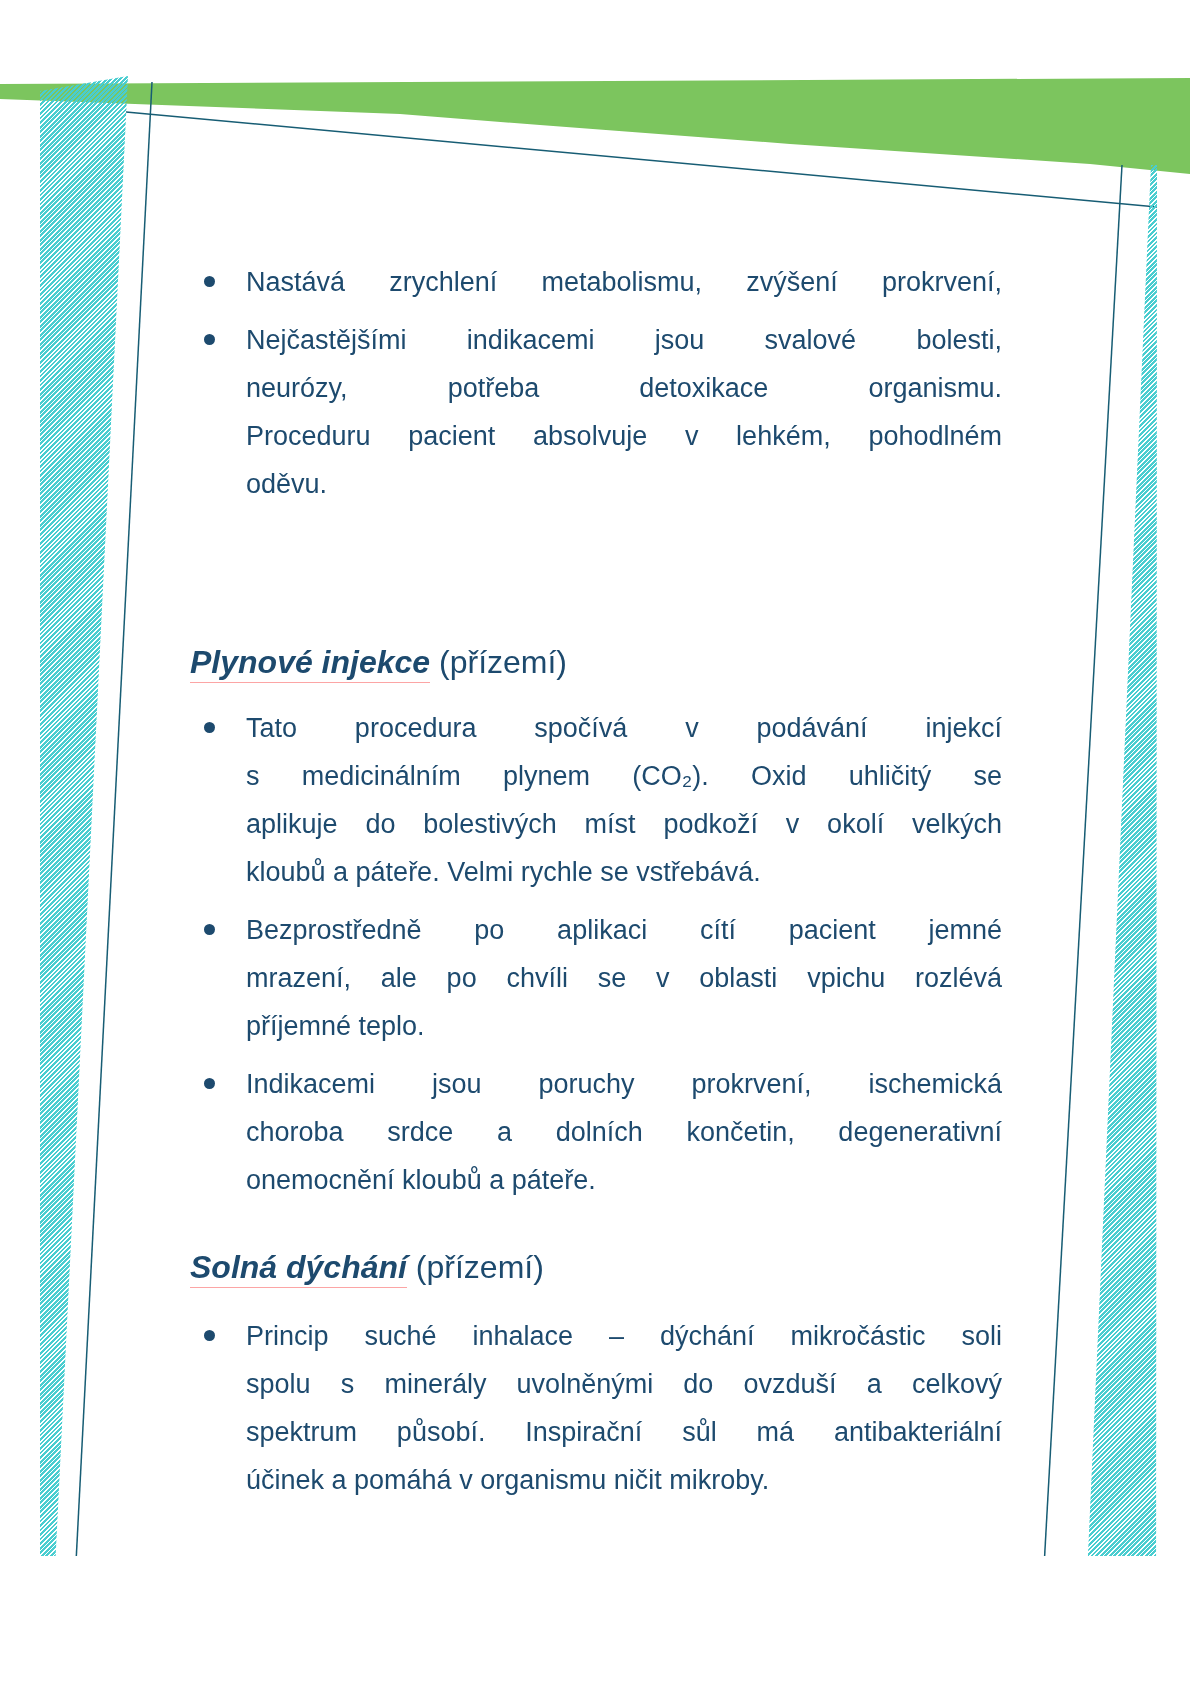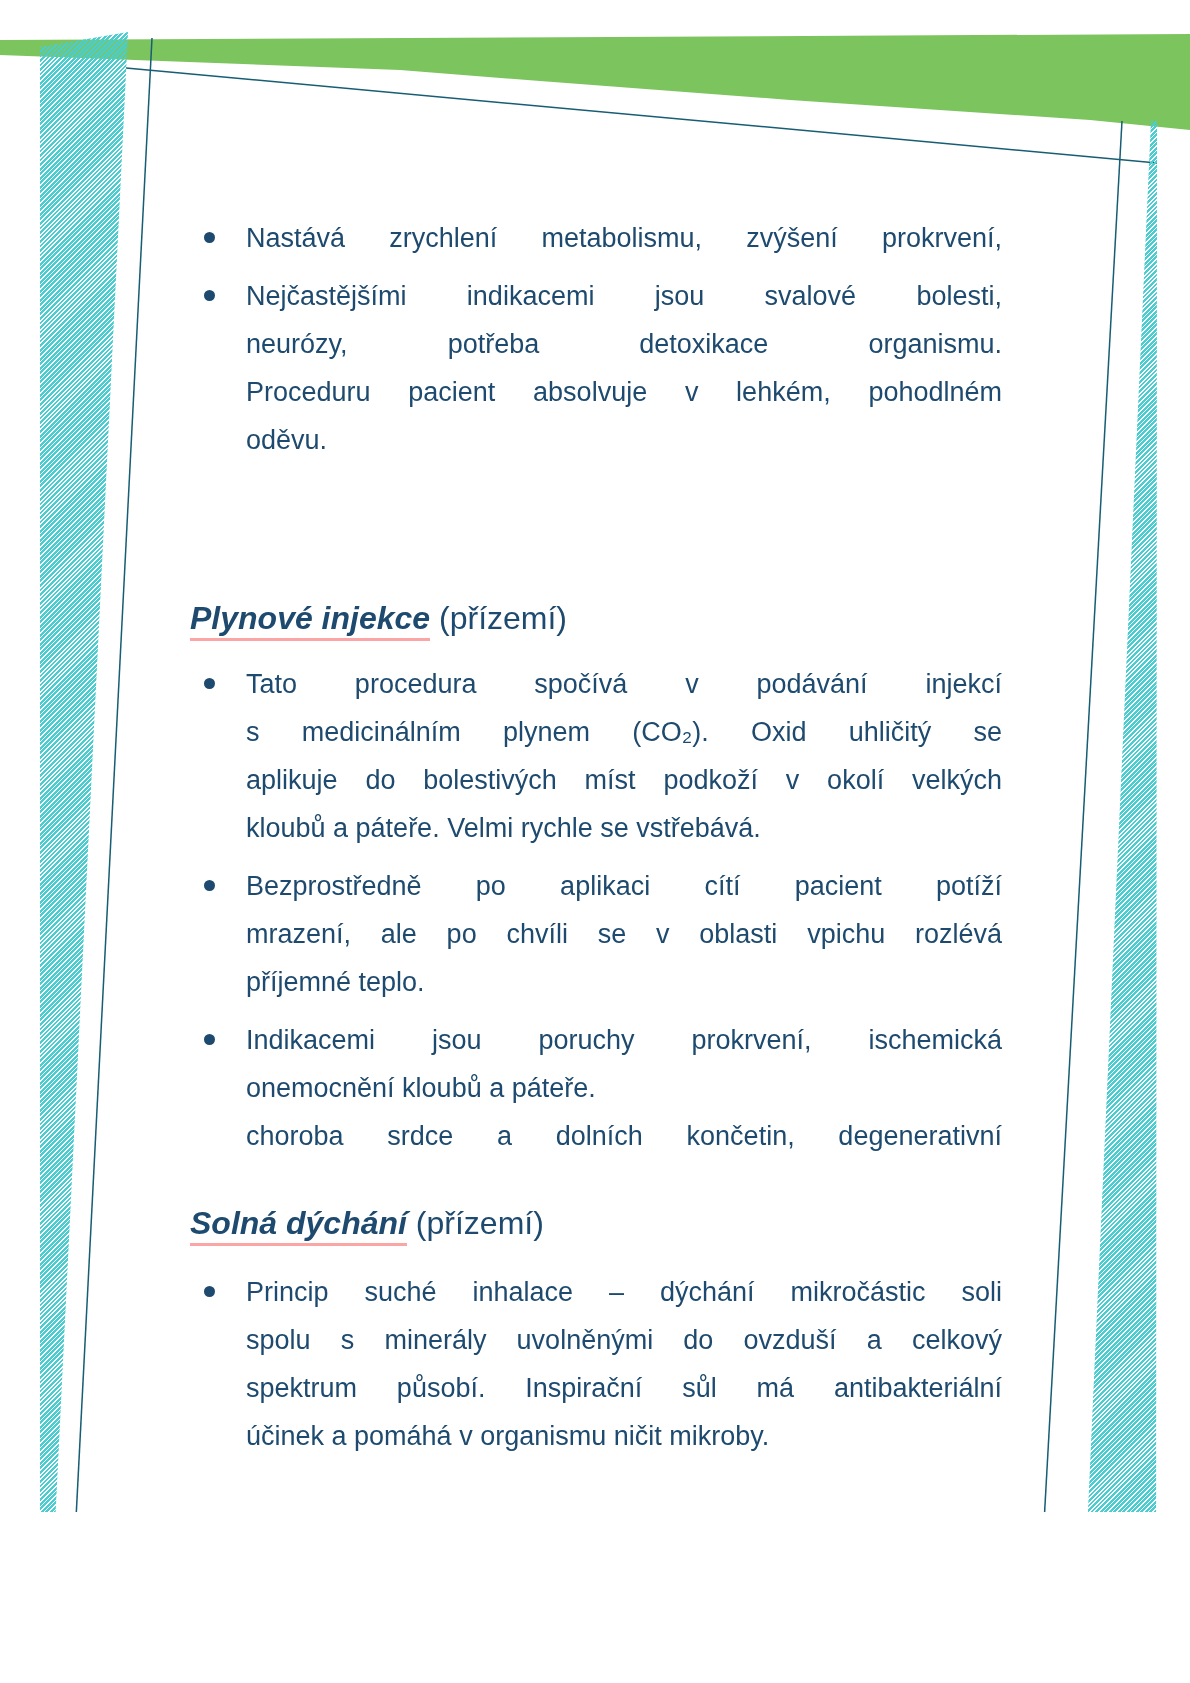--- a/index.html
+++ b/index.html
@@ -1,18 +1,19 @@
 <!DOCTYPE html>
 <html><head>
 <meta charset="utf-8">
 <style>
   html,body{margin:0;padding:0;background:#ffffff;}
   .page{
     position:relative;width:1190px;height:1512px;overflow:hidden;background:#ffffff;
     font-family:"Liberation Sans","DejaVu Sans",sans-serif;
+    margin-top:44px;
   }
 
   
   .green-top{
     position:absolute;inset:0;background:#7cc55e;
     clip-path:polygon(0px 40px,1190px 34px,1190px 130px,1090px 120px,790px 100px,540px 81px,400px 70px,0px 55px);
   }
   .green-bottom{
     position:absolute;inset:0;background:#7cc55e;
     clip-path:polygon(0px 1571px,400px 1590px,820px 1624px,1190px 1631px,1190px 1640px,0px 1641px);
@@ -30,21 +31,21 @@
   
   .content-block{position:absolute;left:190px;width:812px;color:#1d4a6e;}
   .line{font-size:27px;line-height:48px;white-space:nowrap;}
   .lines .line{white-space:normal;}
   .jl{text-align:justify;text-align-last:justify;}
   .ll{text-align:left;text-align-last:left;}
   .bullet{position:relative;padding-left:56px;margin-bottom:10px;}
   .dot{position:absolute;left:14px;top:18px;width:11px;height:11px;border-radius:50%;background:#1d4a6e;}
 
   .heading{position:absolute;left:190px;color:#1d4a6e;font-size:32px;line-height:44px;}
-  .h-title{font-weight:bold;font-style:italic;border-bottom:3px solid #fca5a5;padding-bottom:2px;}
+  .h-title{font-weight:bold;font-style:italic;border-bottom:1px solid #fca5a5;padding-bottom:2px;}
   .h-suffix{font-weight:normal;}
 
   .sec1{top:214px;}
   .heading1{top:596px;}
   .sec2{top:660px;}
   .heading2{top:1201px;}
   .sec3{top:1268px;}
 
   
   .wm-big{
@@ -102,31 +103,31 @@
       <div class="lines">
         <div class="line jl">Tato procedura spočívá v podávání injekcí</div>
         <div class="line jl">s medicinálním plynem (CO₂). Oxid uhličitý se</div>
         <div class="line jl">aplikuje do bolestivých míst podkoží v okolí velkých</div>
         <div class="line ll">kloubů a páteře. Velmi rychle se vstřebává.</div>
       </div>
     </div>
     <div class="bullet">
       <span class="dot"></span>
       <div class="lines">
-        <div class="line jl">Bezprostředně po aplikaci cítí pacient potíží</div>
+        <div class="line jl">Bezprostředně po aplikaci cítí pacient jemné</div>
         <div class="line jl">mrazení, ale po chvíli se v oblasti vpichu rozlévá</div>
         <div class="line ll">příjemné teplo.</div>
       </div>
     </div>
     <div class="bullet">
       <span class="dot"></span>
       <div class="lines">
         <div class="line jl">Indikacemi jsou poruchy prokrvení, ischemická</div>
+        <div class="line jl">choroba srdce a dolních končetin, degenerativní</div>
         <div class="line ll">onemocnění kloubů a páteře.</div>
-        <div class="line jl">choroba srdce a dolních končetin, degenerativní</div>
       </div>
     </div>
   </div>
 
   <div class="heading heading2">
     <span class="h-title">Solná dýchání</span><span class="h-suffix"> (přízemí)</span>
   </div>
 
   <div class="content-block sec3">
     <div class="bullet">

